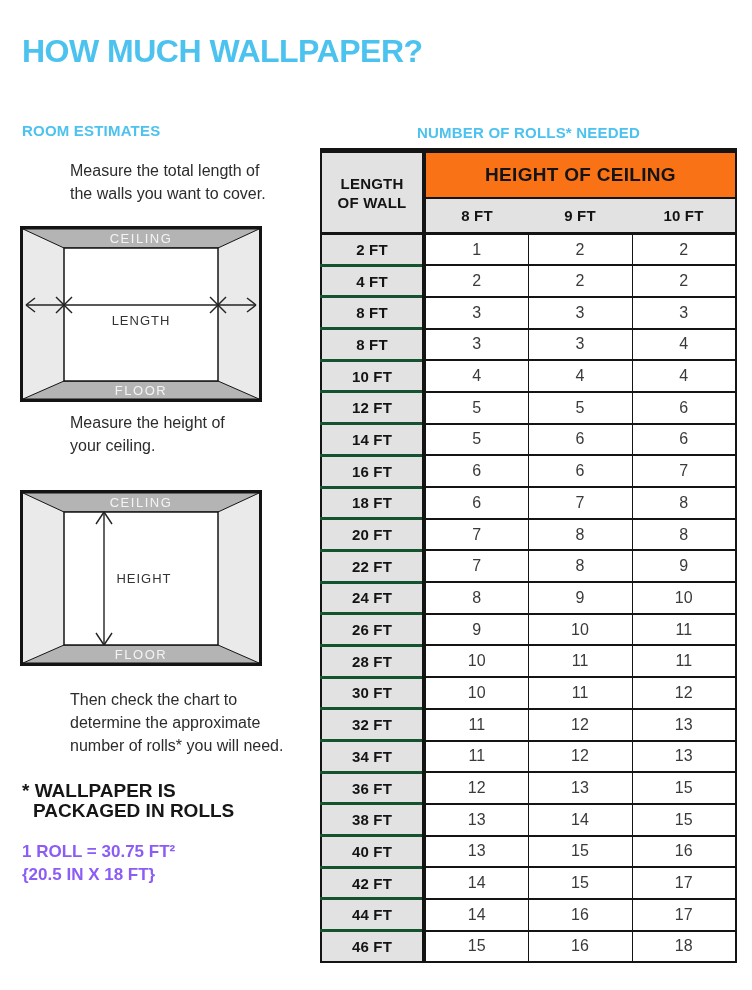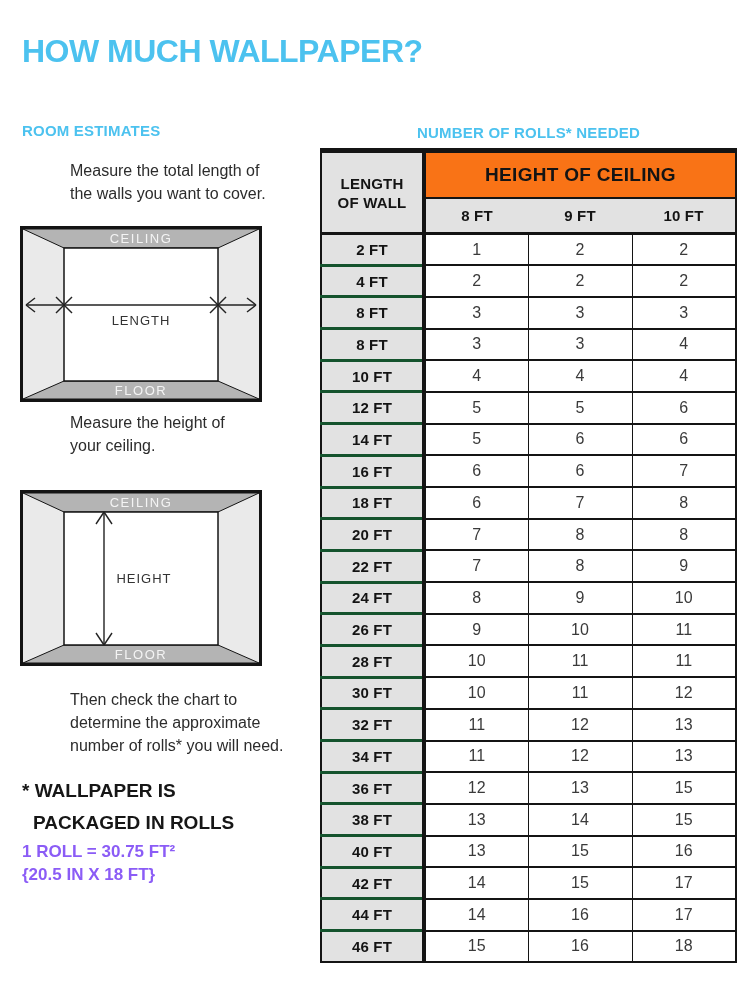--- a/index.html
+++ b/index.html
@@ -18,21 +18,21 @@
     font-size:15px; font-weight:bold; color:#4cc2ef; letter-spacing:0.2px;
   }
 
   
   .step-text {
     left:22px; width:280px; font-size:16px; line-height:23px; color:#2c2c2c;
     white-space:pre-line;
     margin-left:48px;
   }
   .footnote { left:22px; top:781px; font-size:19px; line-height:20px; font-weight:bold; color:#161616; }
-  .footnote .indent { padding-left:11px;margin-top:12px; }
+  .footnote .indent { padding-left:11px; }
   .roll-spec { left:22px; top:840px; font-size:17px; line-height:23px; font-weight:bold; color:#8b5cf6; }
 
   
   .diagram { width:242px; height:176px; }
   .diagram text { font-family:"Liberation Sans", sans-serif; }
   .diag-band-label { font-size:13px; fill:#f4f4f4; letter-spacing:1.5px; }
   .diag-measure-label { font-size:13px; fill:#333333; letter-spacing:1px; }
 
   
   .table-heading {

